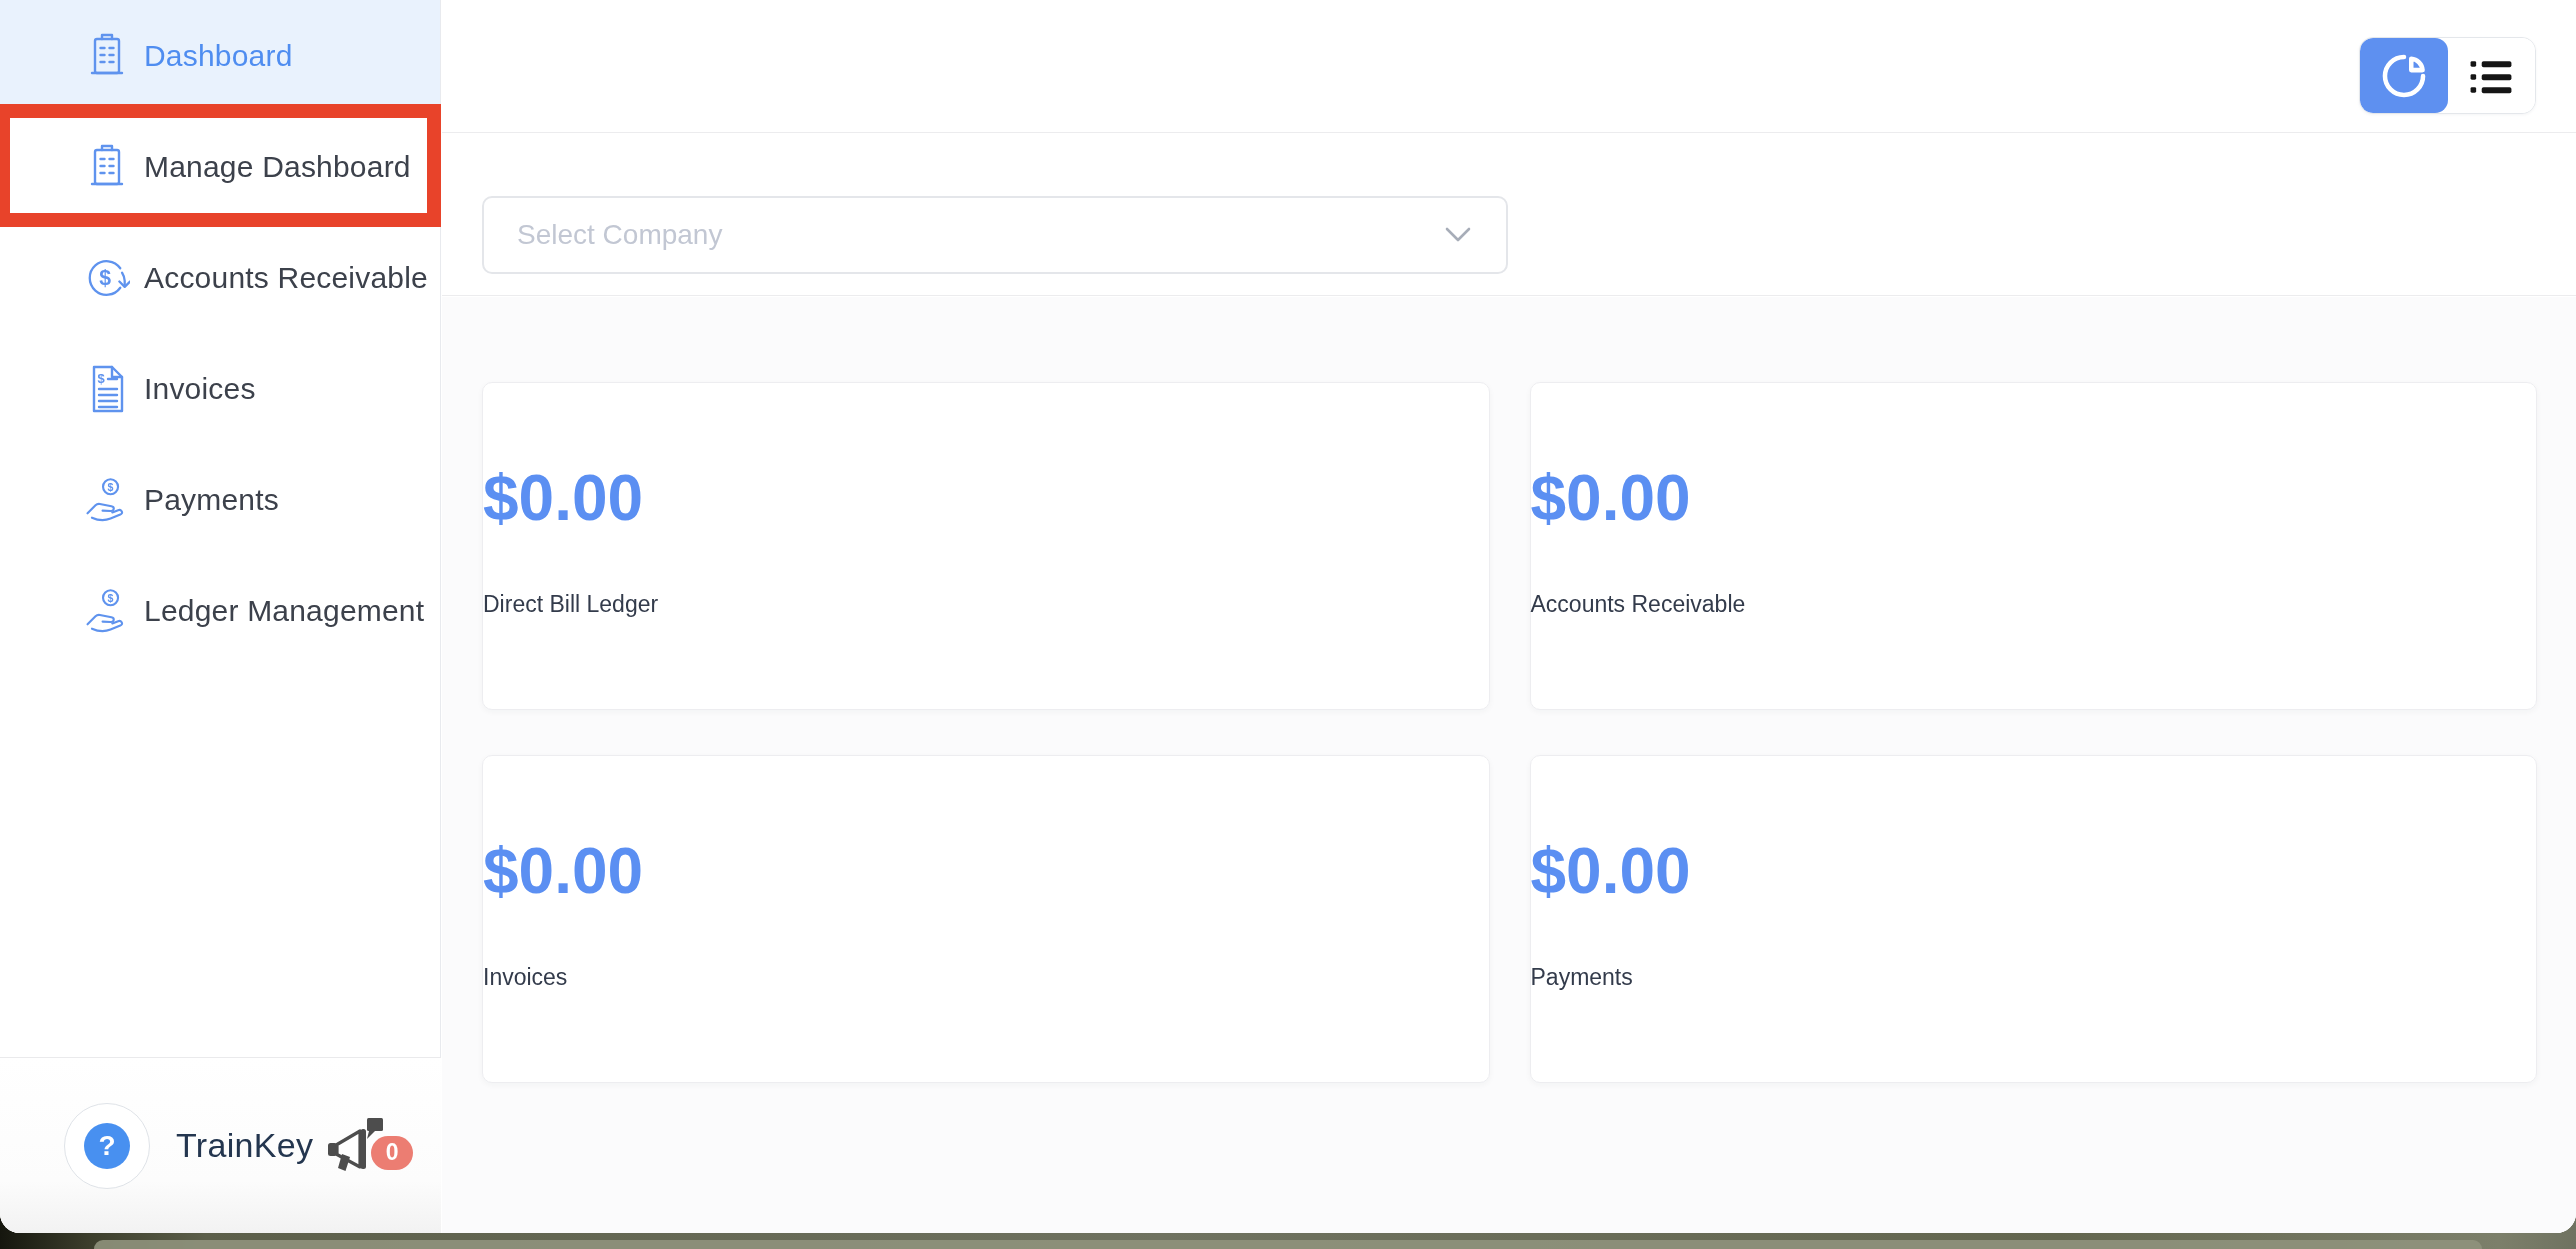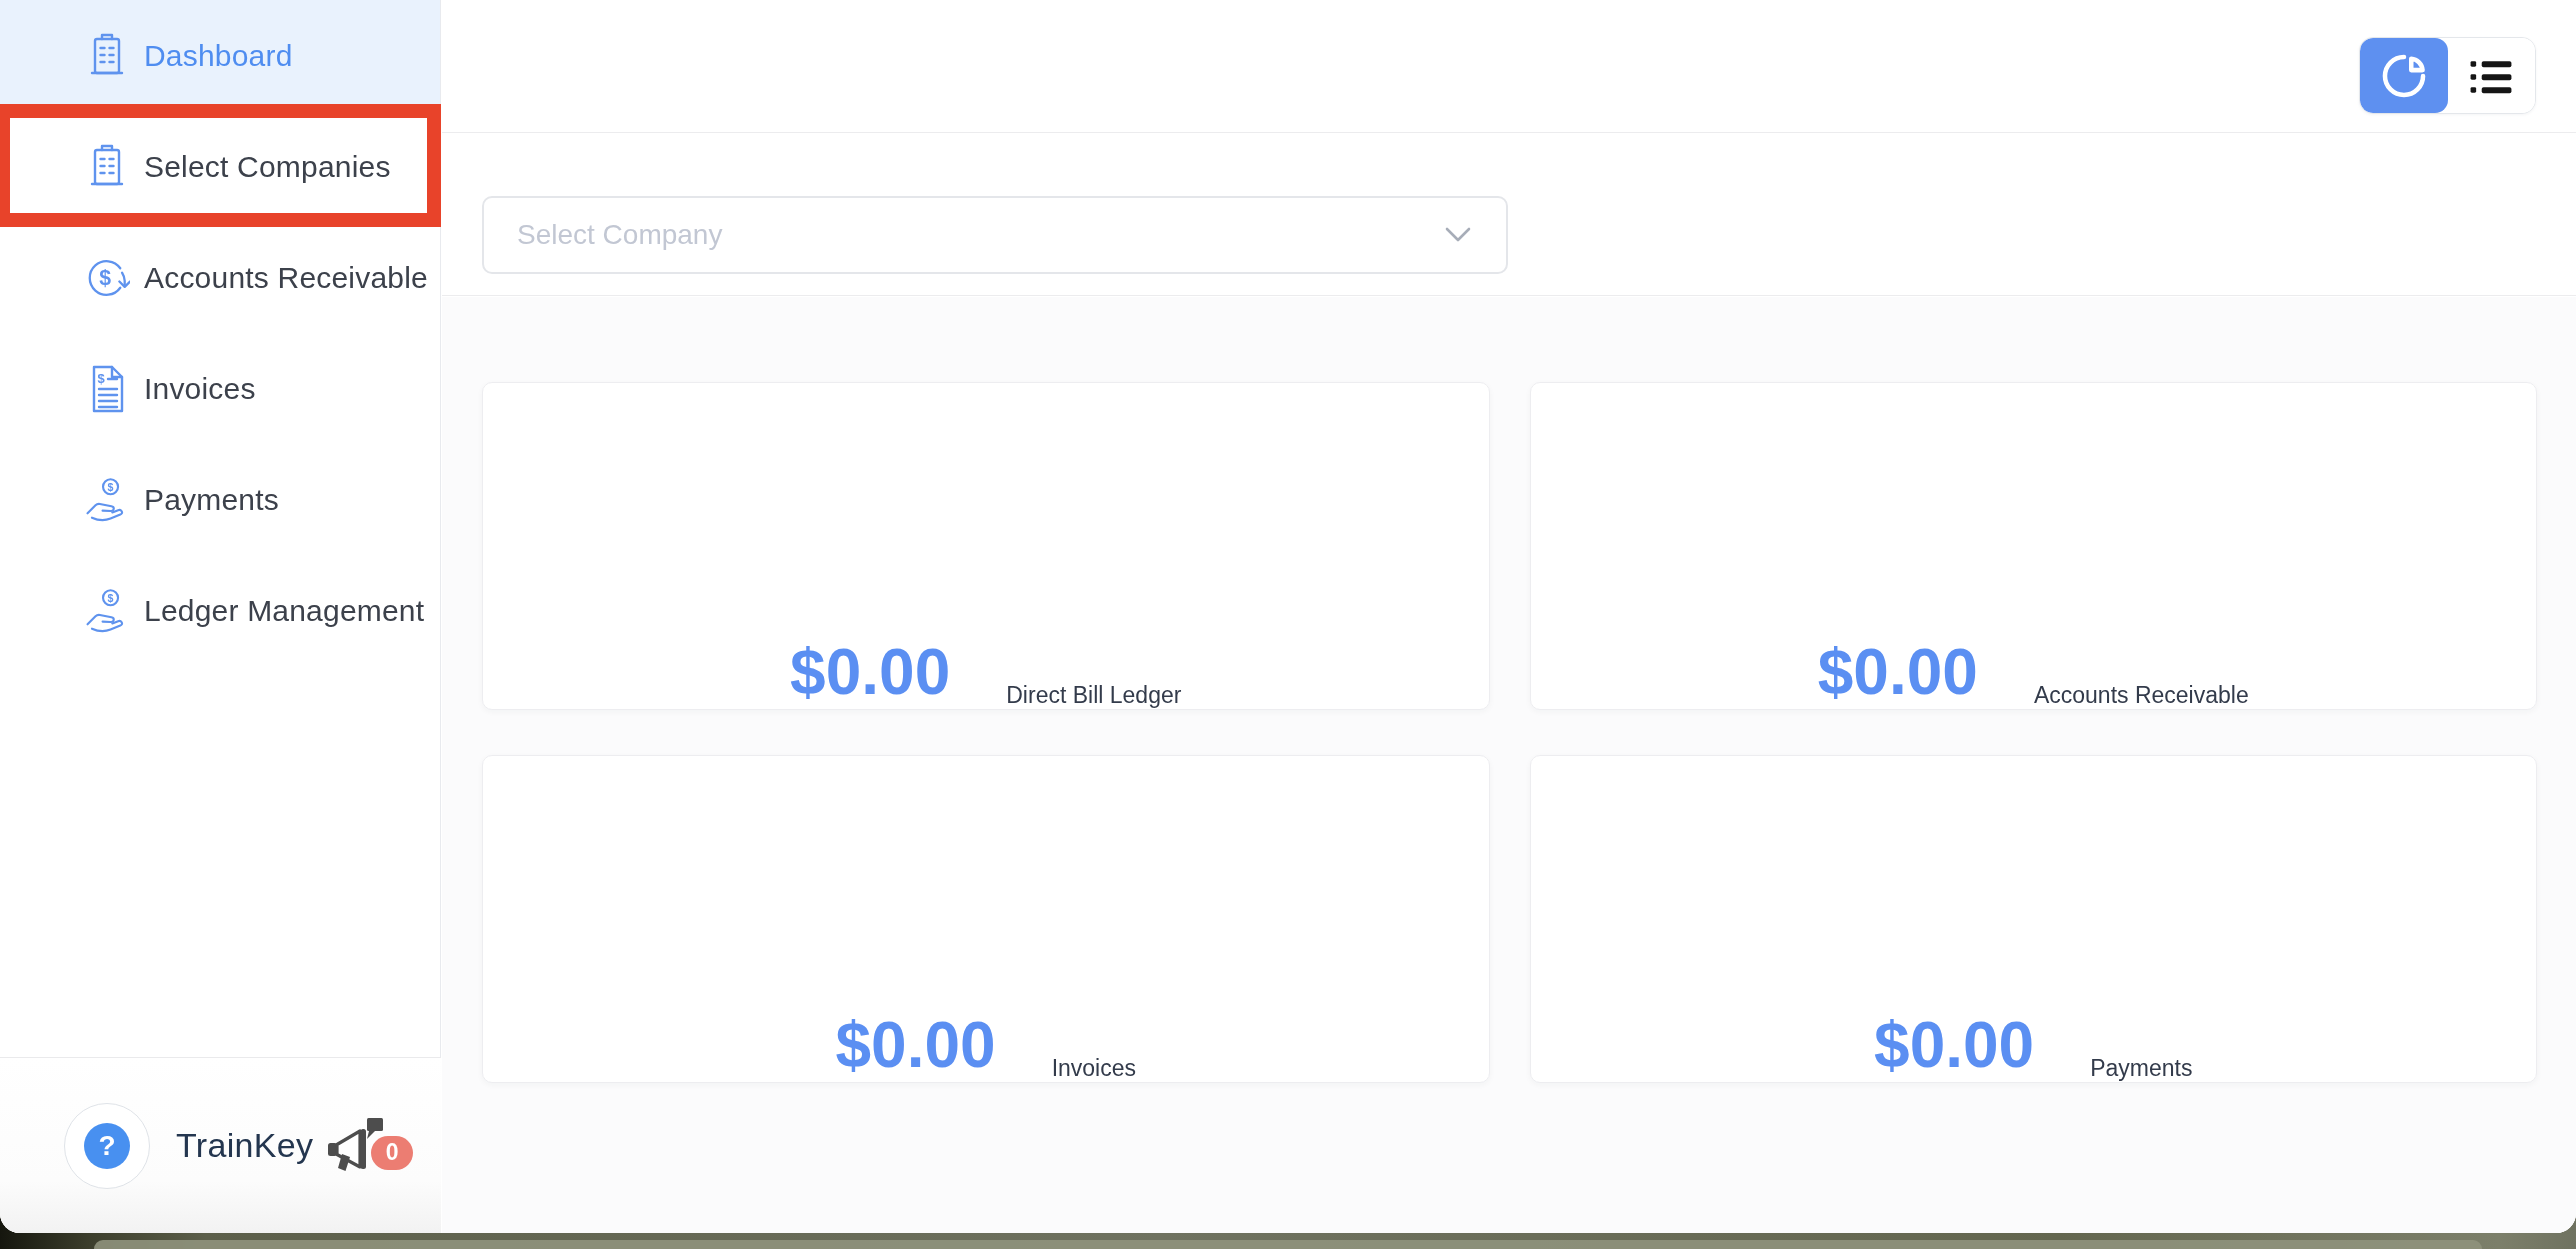--- a/index.html
+++ b/index.html
@@ -102,21 +102,21 @@
   .content {
     position:absolute; left:0; top:297px; width:2134px; height:936px;
     background:#fbfbfc; padding:85px 39px 0 40px;
   }
   .card-grid {
     display:grid; grid-template-columns:1fr 1fr; column-gap:40px; row-gap:45px;
   }
   .stat-card {
     height:328px; background:#fff; border:1px solid #ededf0; border-radius:10px;
     box-shadow:0 2px 6px rgba(30,40,60,.04);
-    display:flex; flex-direction:row; align-items:flex-end; justify-content:center;
+    display:flex; flex-direction:column; align-items:flex-start; justify-content:center;
     gap:56px; transform:translateZ(0);
   }
   .stat-amount { font-size:64px; font-weight:bold; color:#5b8ff2; margin-top:-14px; }
   .stat-label { font-size:23px; color:#333b4b; }
 
   svg { display:block; }
 </style>
 </head>
 <body>
 
@@ -143,21 +143,21 @@
 
         <div class="nav-item">
           <span class="nav-ic">
             <svg width="36" height="48" viewBox="0 0 36 48" fill="none" stroke="#5f93ee" stroke-width="2.4" stroke-linecap="round" stroke-linejoin="round">
               <rect x="6" y="7" width="24" height="34" rx="2"></rect>
               <path d="M13 7 V3 H23 V7"></path>
               <path d="M3 41 H33"></path>
               <path d="M11.5 16 H15.5 M20.5 16 H24.5 M11.5 23 H15.5 M20.5 23 H24.5 M11.5 30 H15.5 M20.5 30 H24.5"></path>
             </svg>
           </span>
-          <span class="nav-label">Select Companies</span>
+          <span class="nav-label">Manage Dashboard</span>
         </div>
 
         <div class="nav-item">
           <span class="nav-ic">
             <svg width="50" height="50" viewBox="0 0 52 52" fill="none" stroke="#5f93ee" stroke-width="2.6" stroke-linecap="round" stroke-linejoin="round">
               <path d="M41 15 A19 19 0 1 0 41 37"></path>
               <text x="24" y="34" text-anchor="middle" font-size="24" font-weight="bold" stroke="none" fill="#5f93ee" font-family="Liberation Sans, sans-serif">$</text>
               <path d="M43 20 q3 5 3 9 v6"></path>
               <path d="M40 30 l6 6 6 -6"></path>
             </svg>

